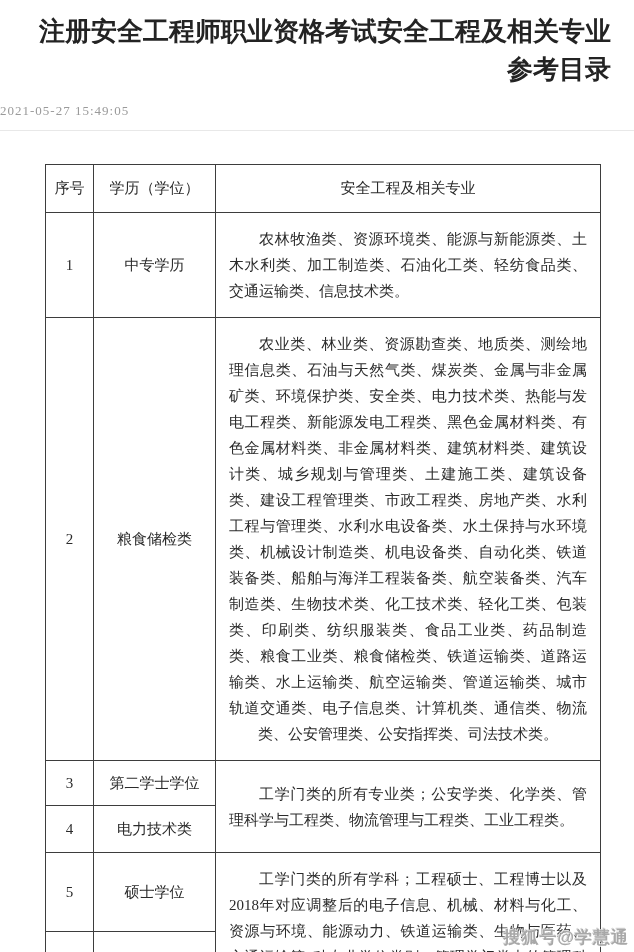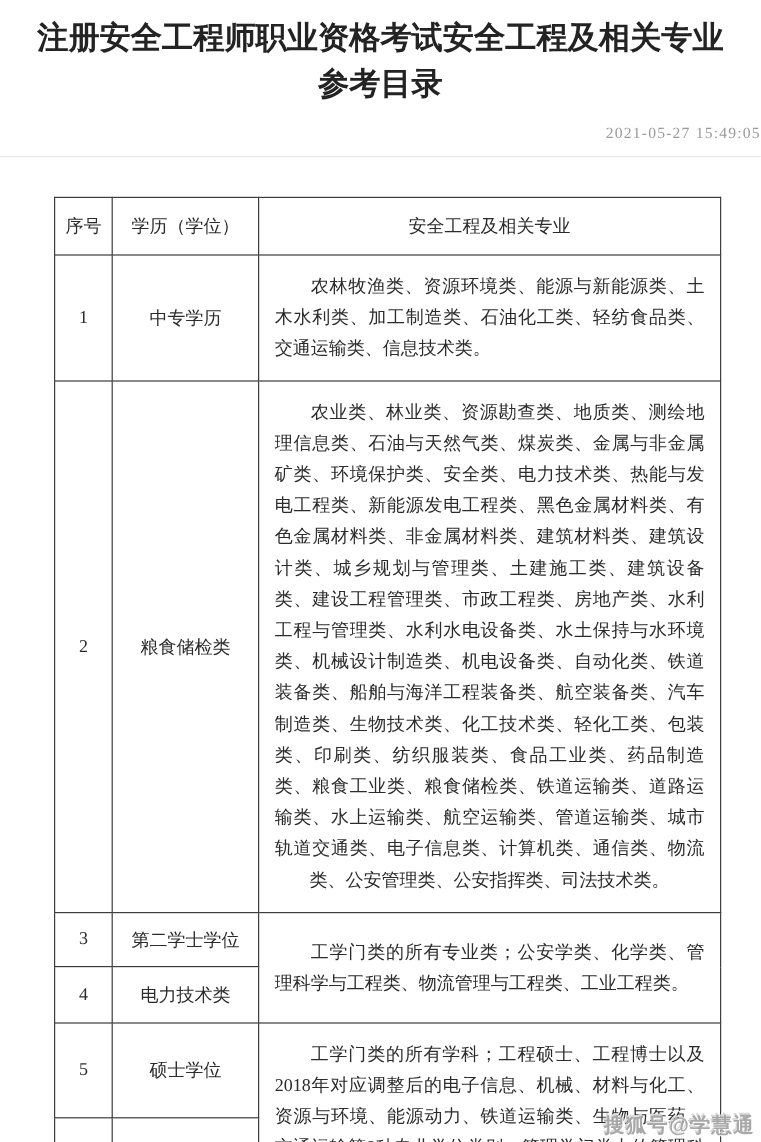--- a/index.html
+++ b/index.html
@@ -12,31 +12,31 @@
   }
   .page {
     position: relative;
     width: 634px; height: 952px;
     overflow: hidden;
     background: #ffffff;
   }
   .title {
     margin: 12px auto 0;
     width: 588px;
-    text-align: center;
+    text-align: right;
     font-family: "Liberation Sans", sans-serif;
     font-weight: bold;
     font-size: 26px;
     line-height: 38px;
     color: #232323;
     letter-spacing: 0;
   }
   .timestamp {
     margin-top: 15px;
-    text-align: right;
+    text-align: left;
     font-size: 13px;
     letter-spacing: 1px;
     color: #9a9a9a;
   }
   .divider {
     margin: 11px 0 0 0;
     border: 0;
     border-top: 1px solid #e8e8e8;
     width: 634px;
   }

